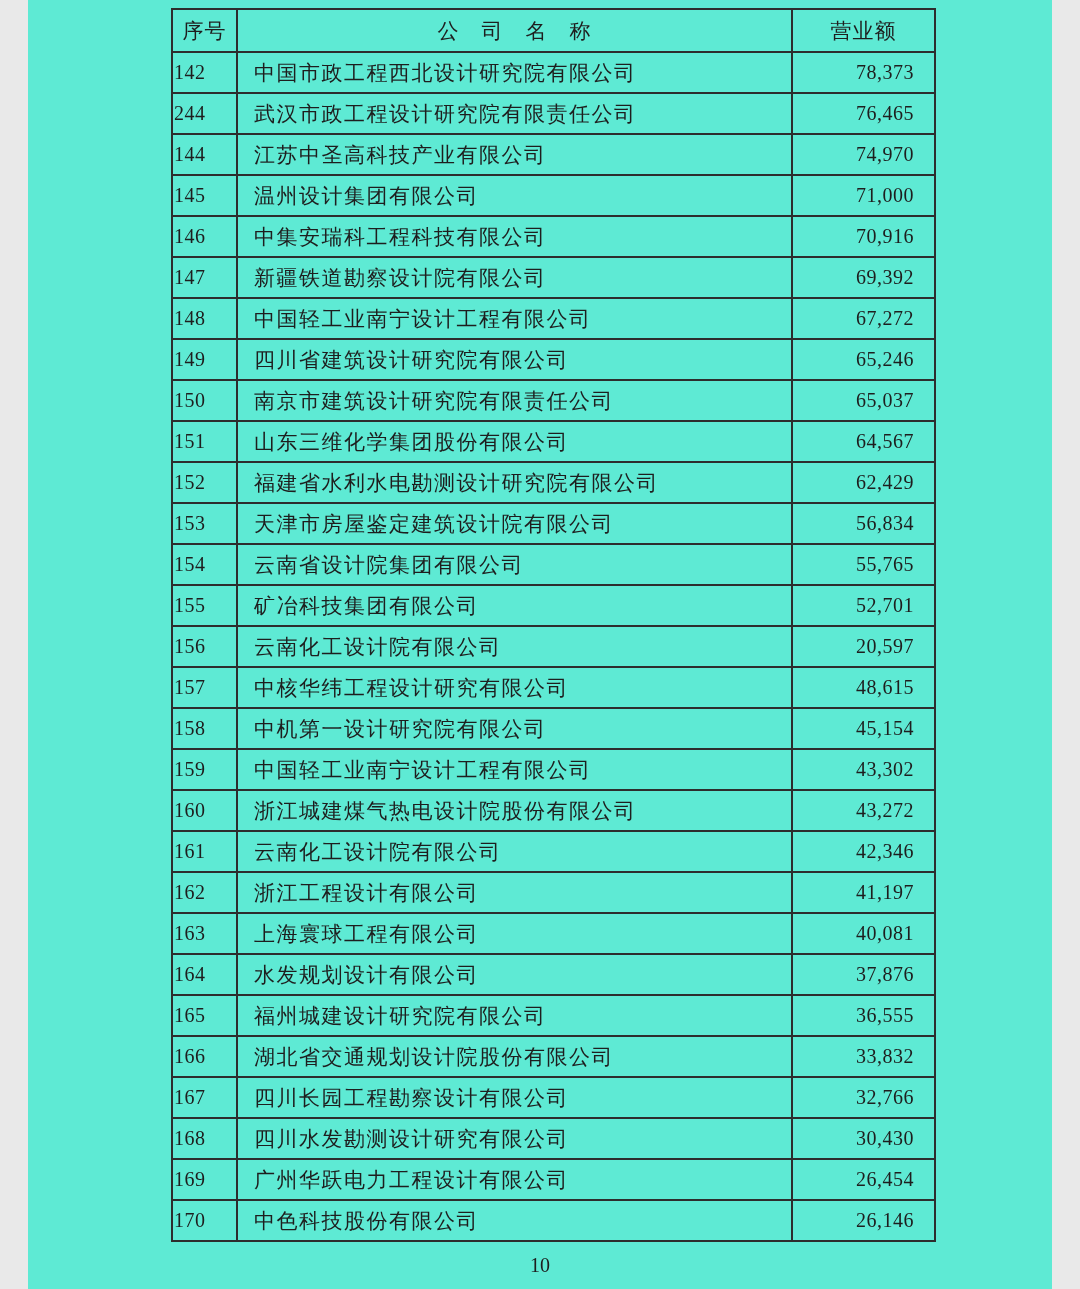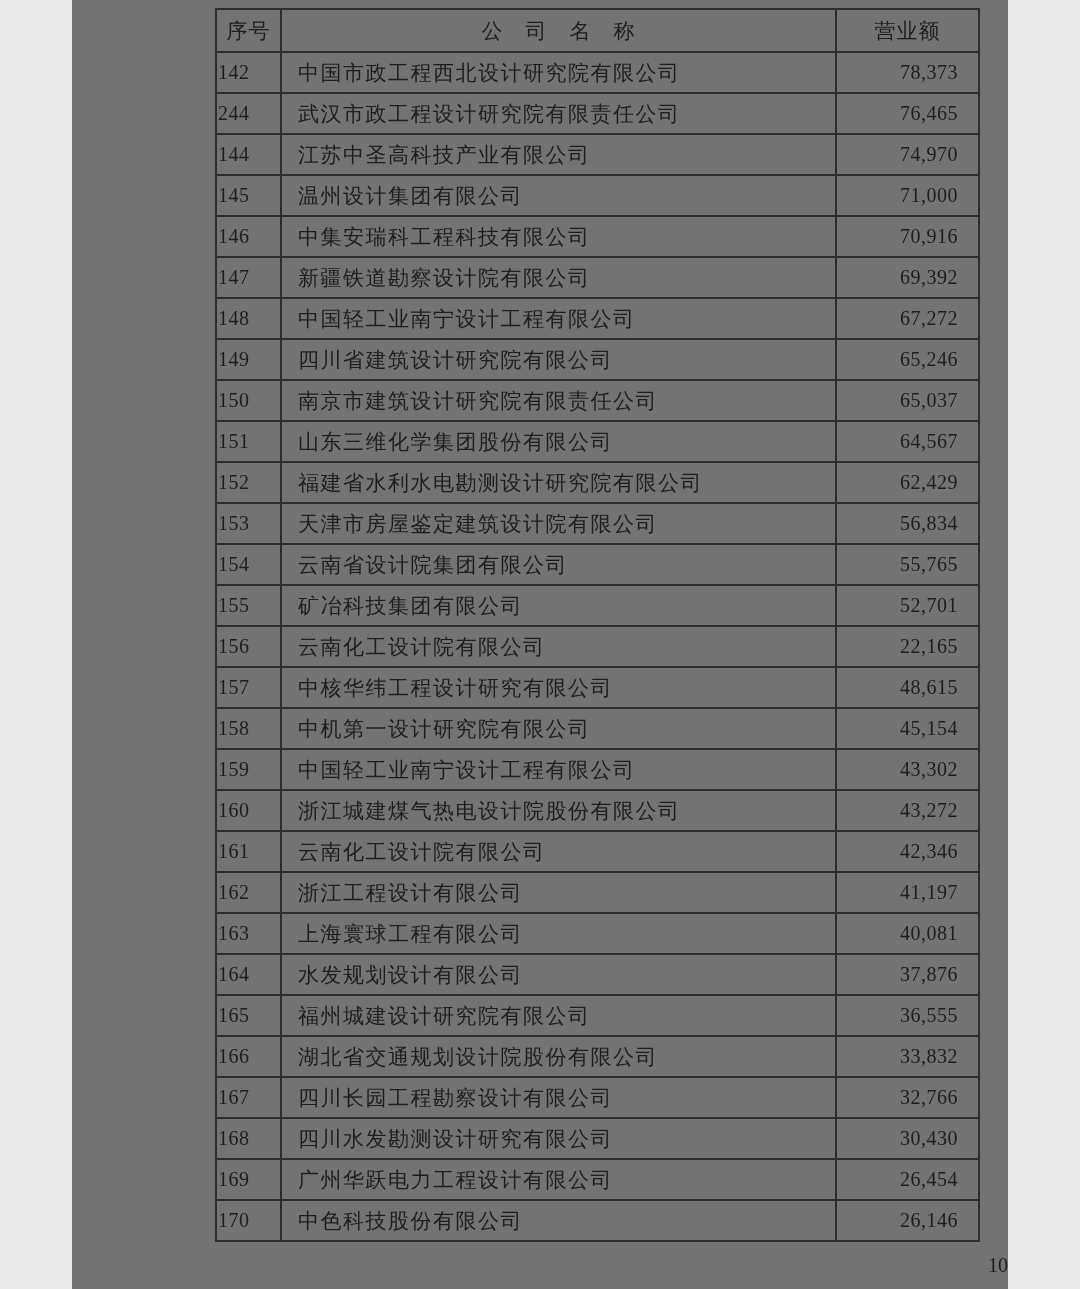--- a/index.html
+++ b/index.html
@@ -2,24 +2,24 @@
 <html><head>
 <meta charset="utf-8">
 <style>
   html, body {
     margin: 0;
     padding: 0;
     background: #e9e9e9;
   }
   .page {
     position: relative;
-    width: 936px;
+    width: 1024px;
     height: 1289px;
     margin: 0 auto;
-    background: #737373;
+    background: #5eead4;
     font-family: "Liberation Serif", "DejaVu Serif", serif;
     color: #1e1e1e;
     overflow: hidden;
   }
   table.rank-table {
     position: absolute;
     left: 143px;
     top: 8px;
     width: 763px;
     border-collapse: collapse;
@@ -59,21 +59,21 @@
     text-align: right;
     padding-right: 20px;
     font-size: 20px;
     letter-spacing: 0.5px;
   }
   .page-number {
     position: absolute;
     left: 0;
     top: 1254px;
     width: 100%;
-    text-align: right;
+    text-align: center;
     font-size: 20px;
     color: #1e1e1e;
   }
 </style>
 </head>
 <body>
 
 <div class="page">
 
   <table class="rank-table">
@@ -156,21 +156,21 @@
           <td class="revenue">55,765</td>
         </tr>
         <tr>
           <td class="rank">155</td>
           <td class="name">矿冶科技集团有限公司</td>
           <td class="revenue">52,701</td>
         </tr>
         <tr>
           <td class="rank">156</td>
           <td class="name">云南化工设计院有限公司</td>
-          <td class="revenue">22,165</td>
+          <td class="revenue">20,597</td>
         </tr>
         <tr>
           <td class="rank">157</td>
           <td class="name">中核华纬工程设计研究有限公司</td>
           <td class="revenue">48,615</td>
         </tr>
         <tr>
           <td class="rank">158</td>
           <td class="name">中机第一设计研究院有限公司</td>
           <td class="revenue">45,154</td>

